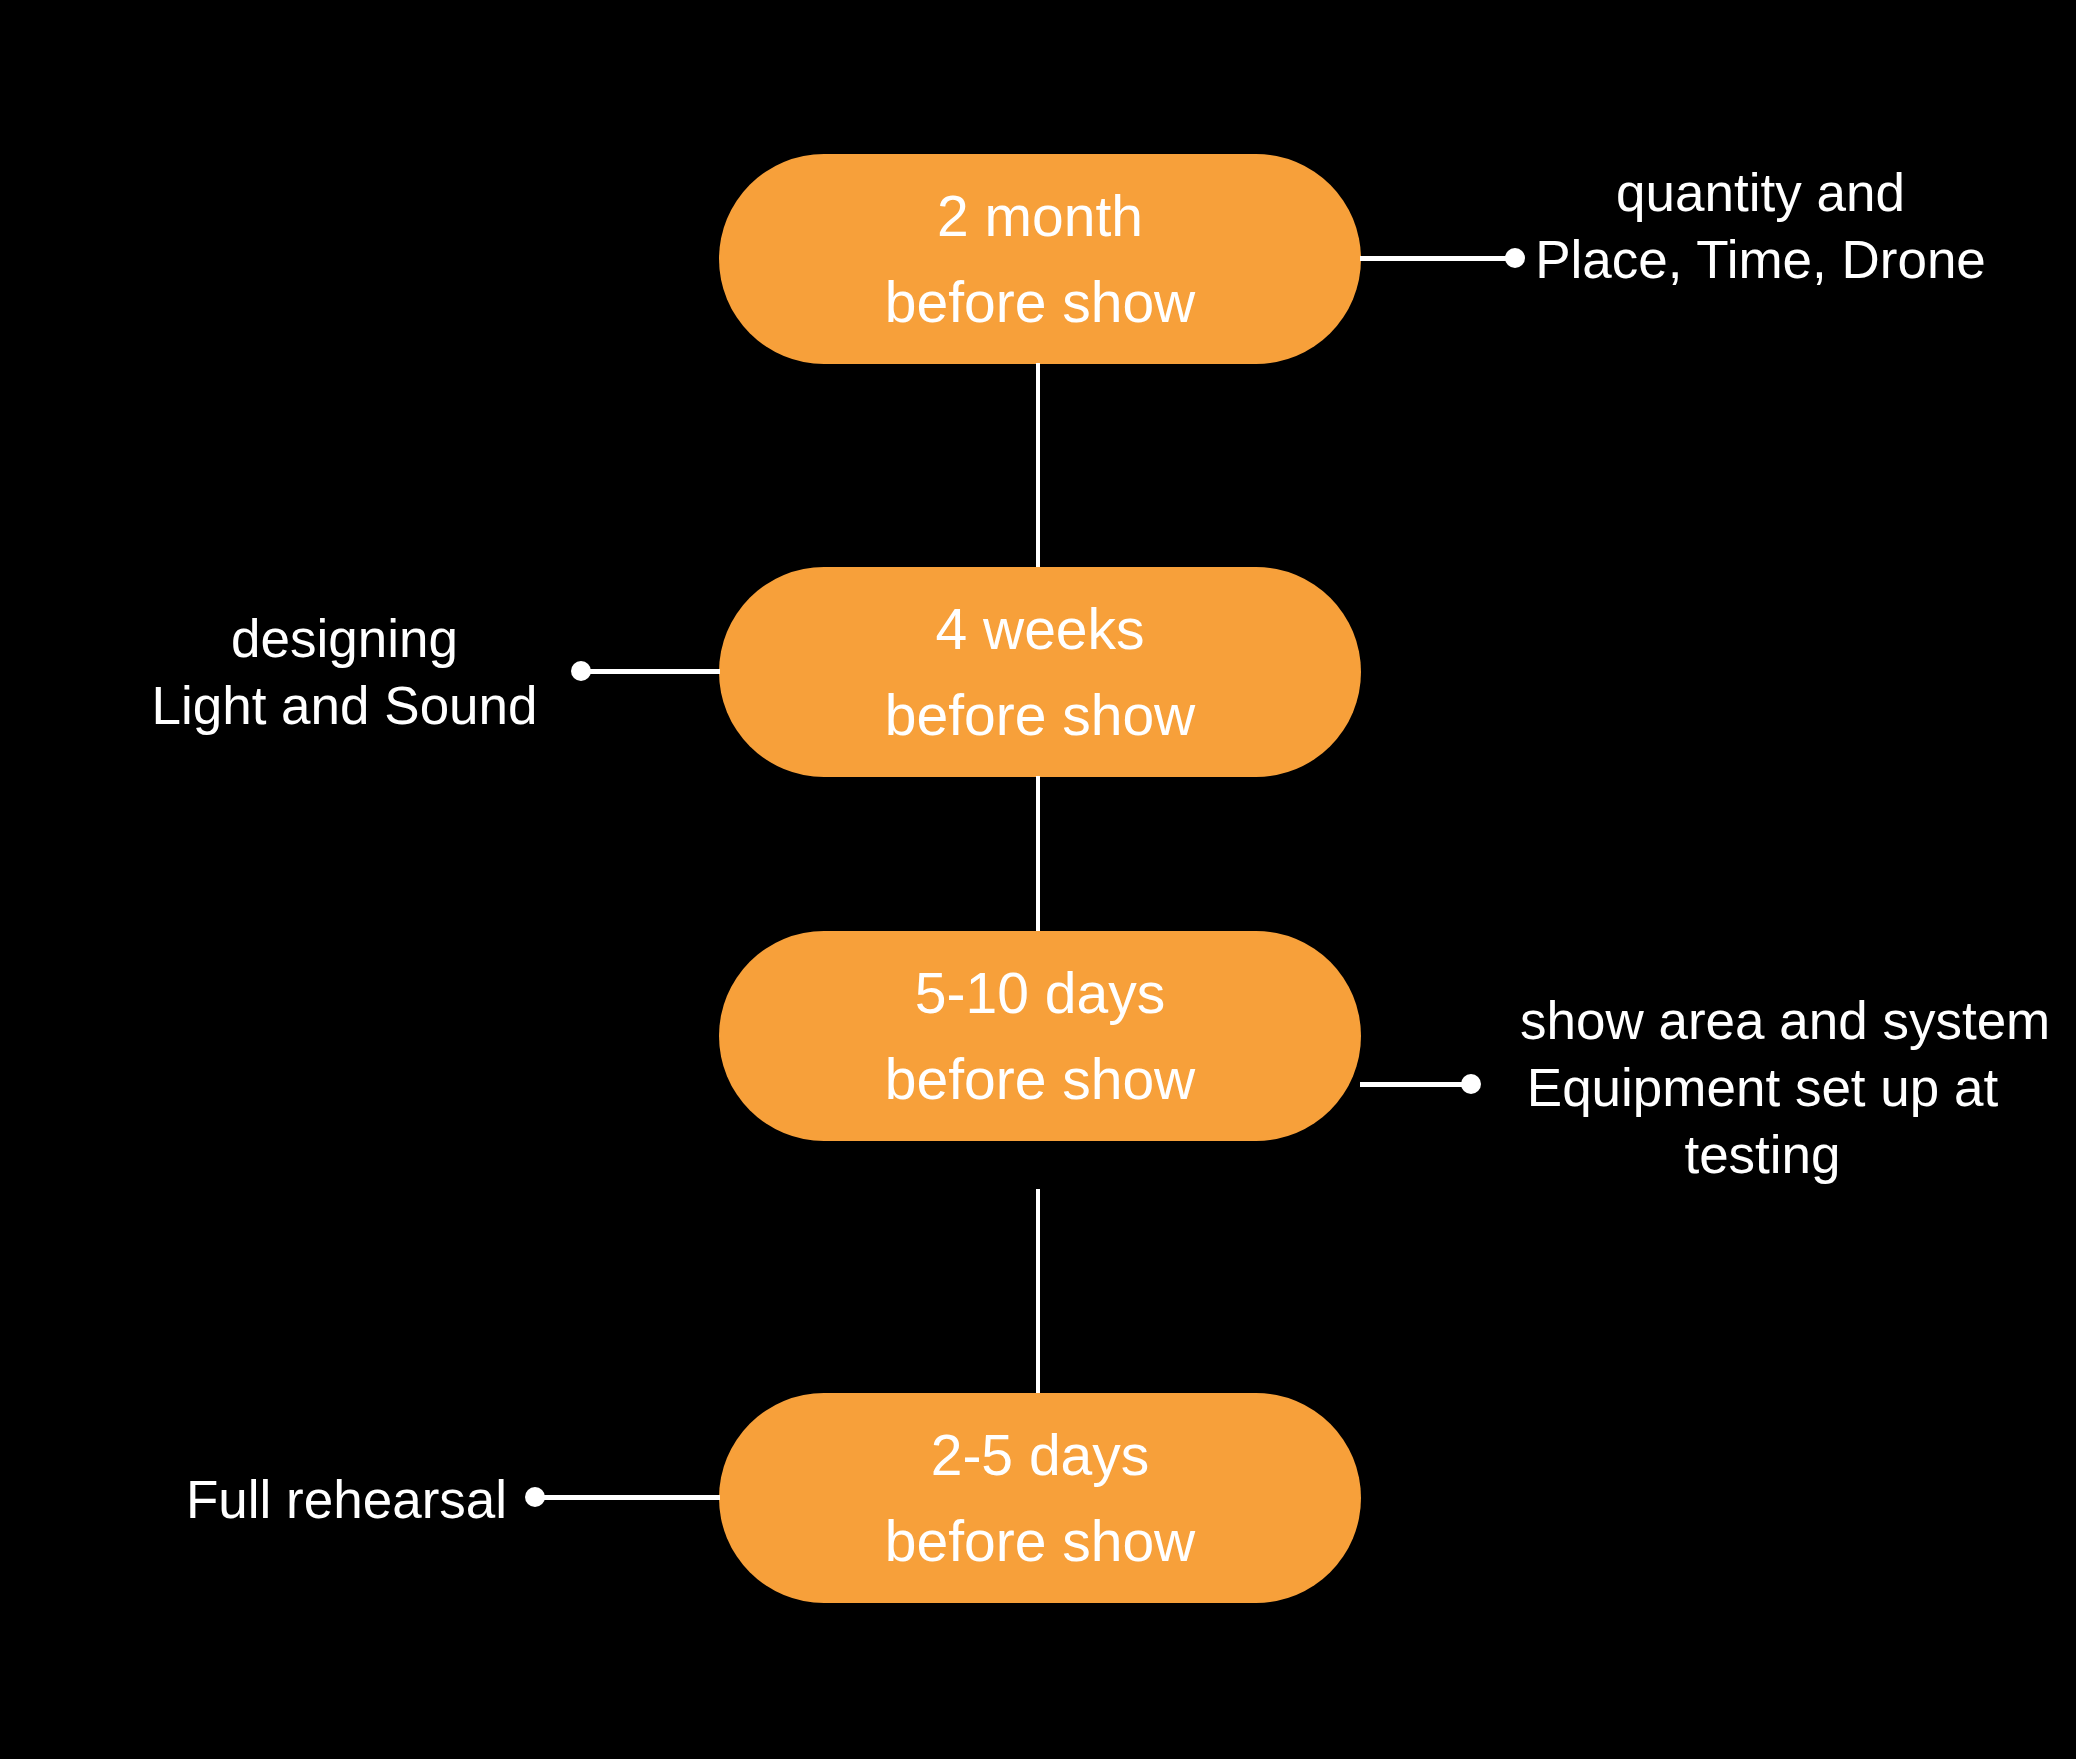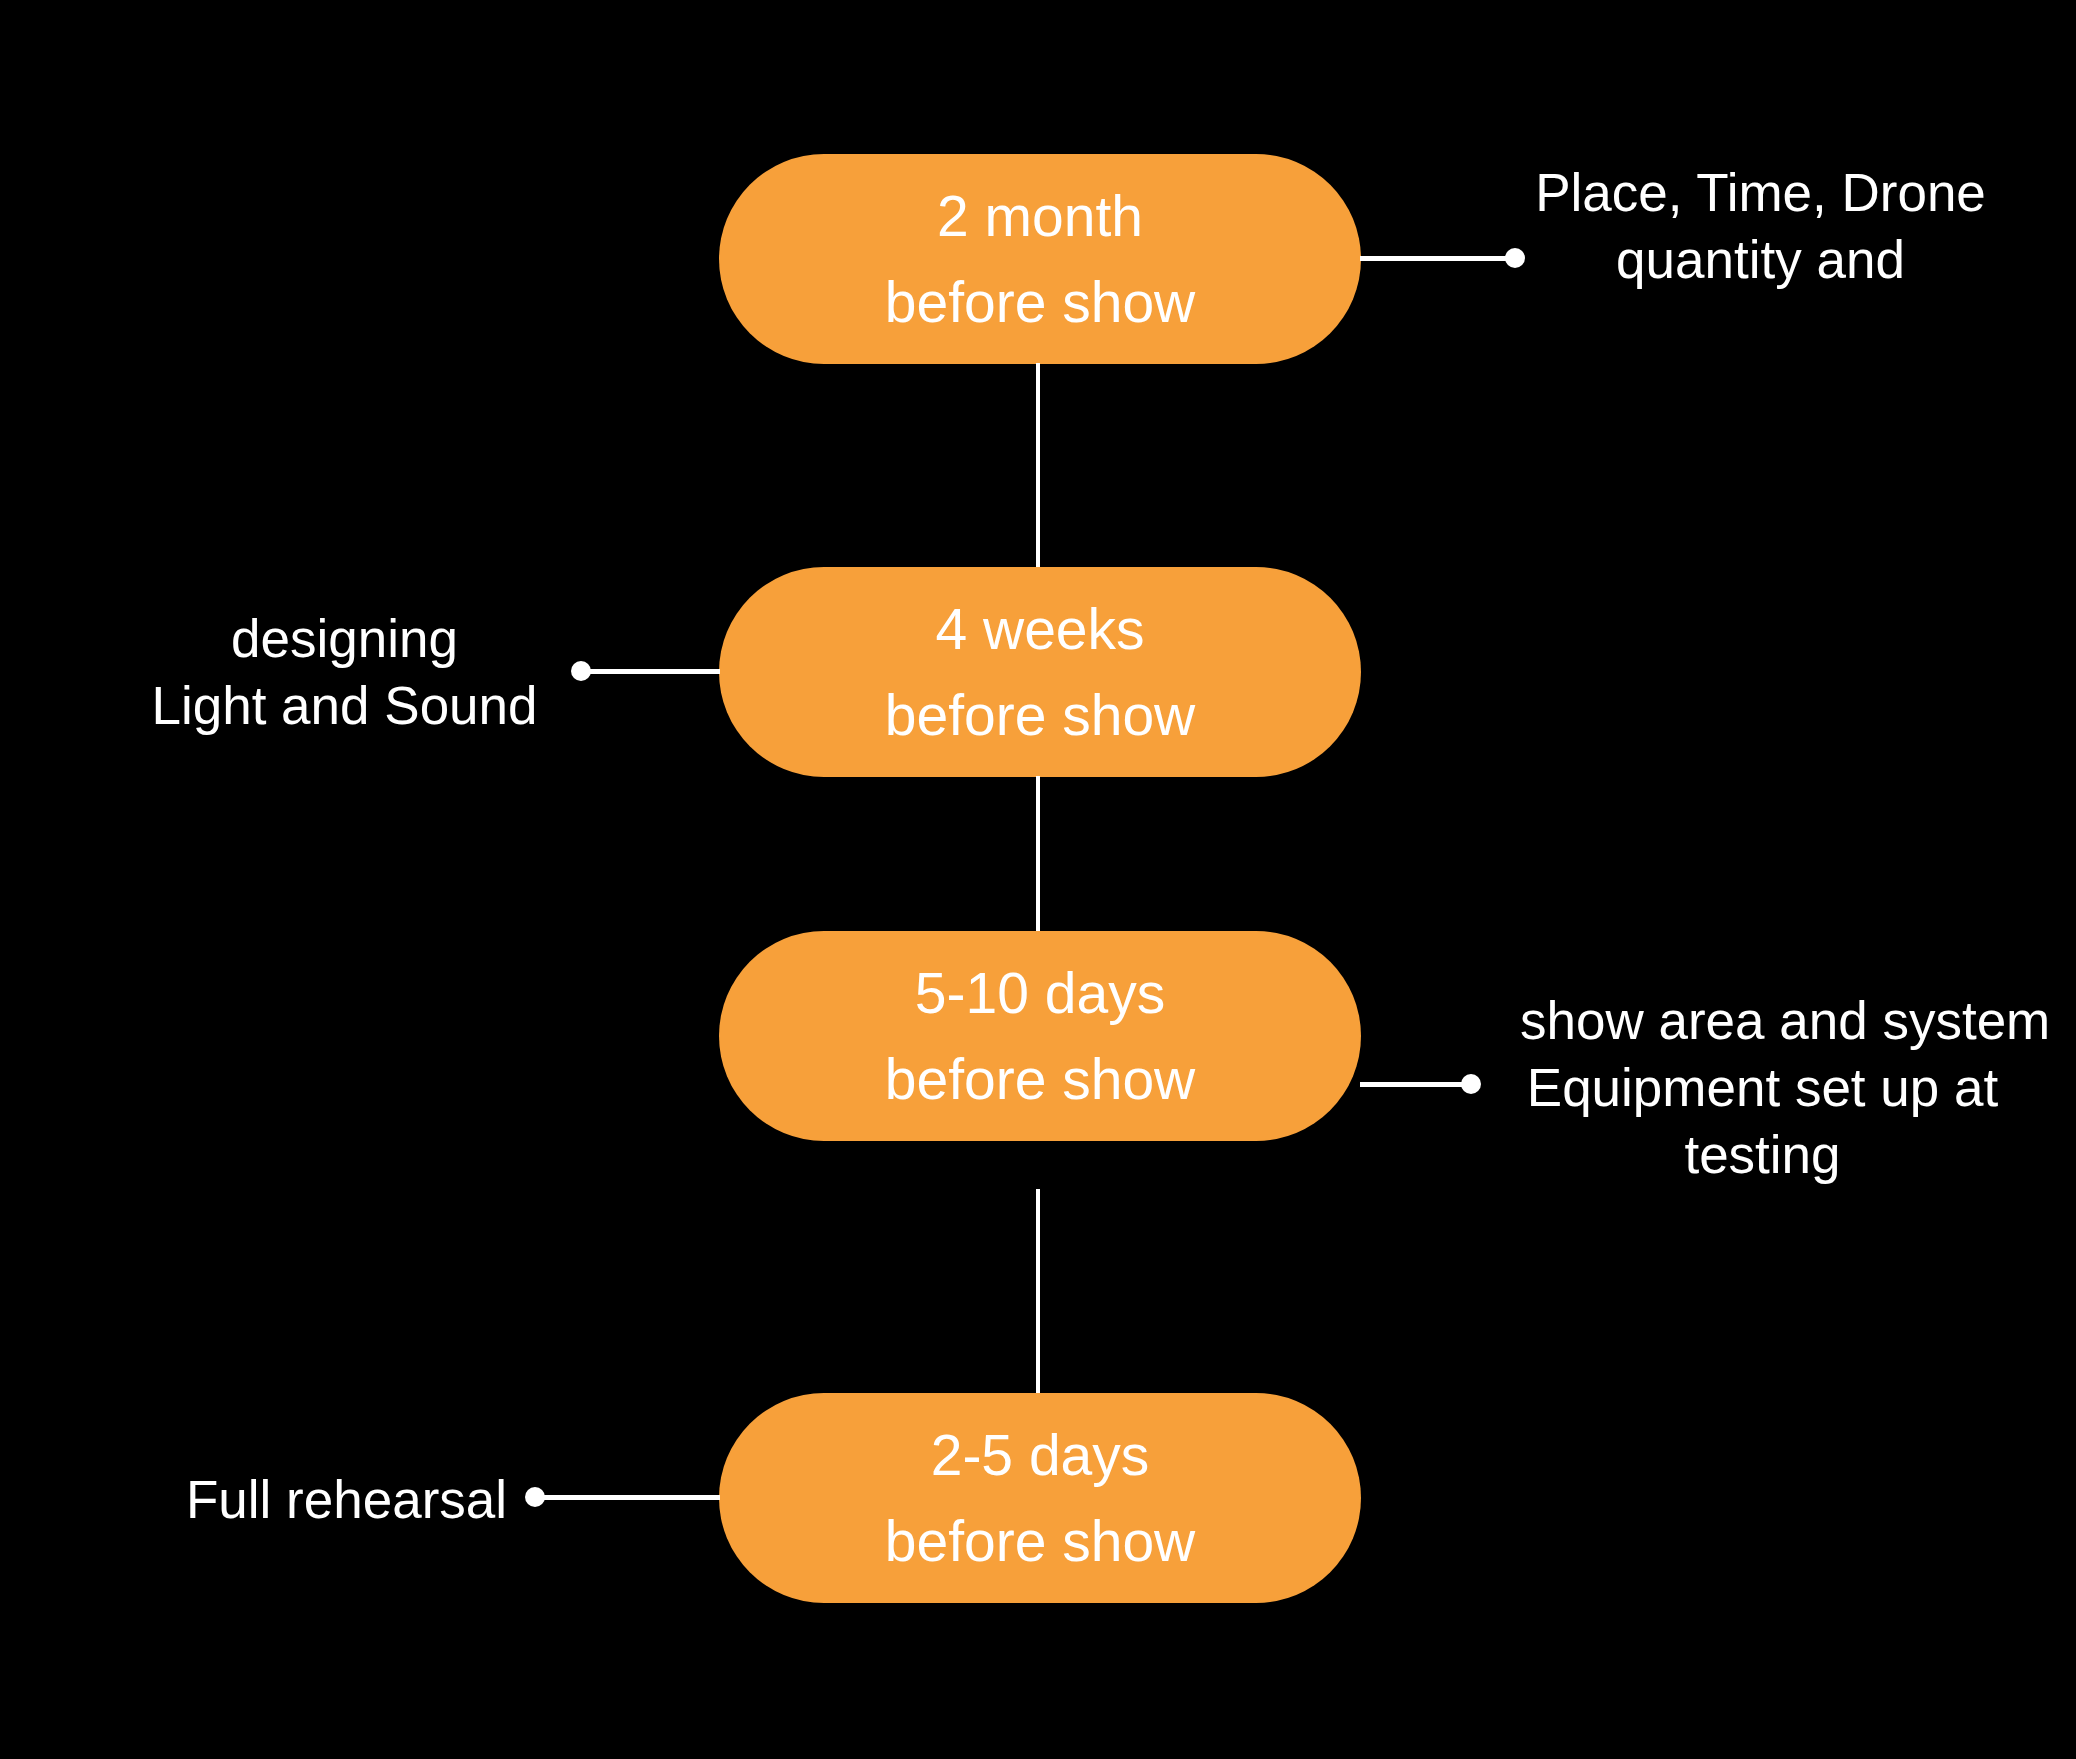--- a/index.html
+++ b/index.html
@@ -72,22 +72,22 @@
 
 <div id="canvas">
 
   <div class="pill" style="top:154px;">
     <div class="pill-line">2 month</div>
     <div class="pill-line">before show</div>
   </div>
   <div class="hline" style="left:1360px;top:256px;width:148px;"></div>
   <div class="dot" style="left:1505px;top:248px;"></div>
   <div class="note" style="left:1518px;top:159px;">
+    <div class="note-line">quantity and</div>
     <div class="note-line">Place, Time, Drone</div>
-    <div class="note-line">quantity and</div>
   </div>
   <div class="vline" style="top:363px;"></div>
 
   <div class="pill" style="top:567px;">
     <div class="pill-line">4 weeks</div>
     <div class="pill-line">before show</div>
   </div>
   <div class="hline" style="left:585px;top:669px;width:135px;"></div>
   <div class="dot" style="left:571px;top:661px;"></div>
   <div class="note" style="left:102px;top:605px;">

